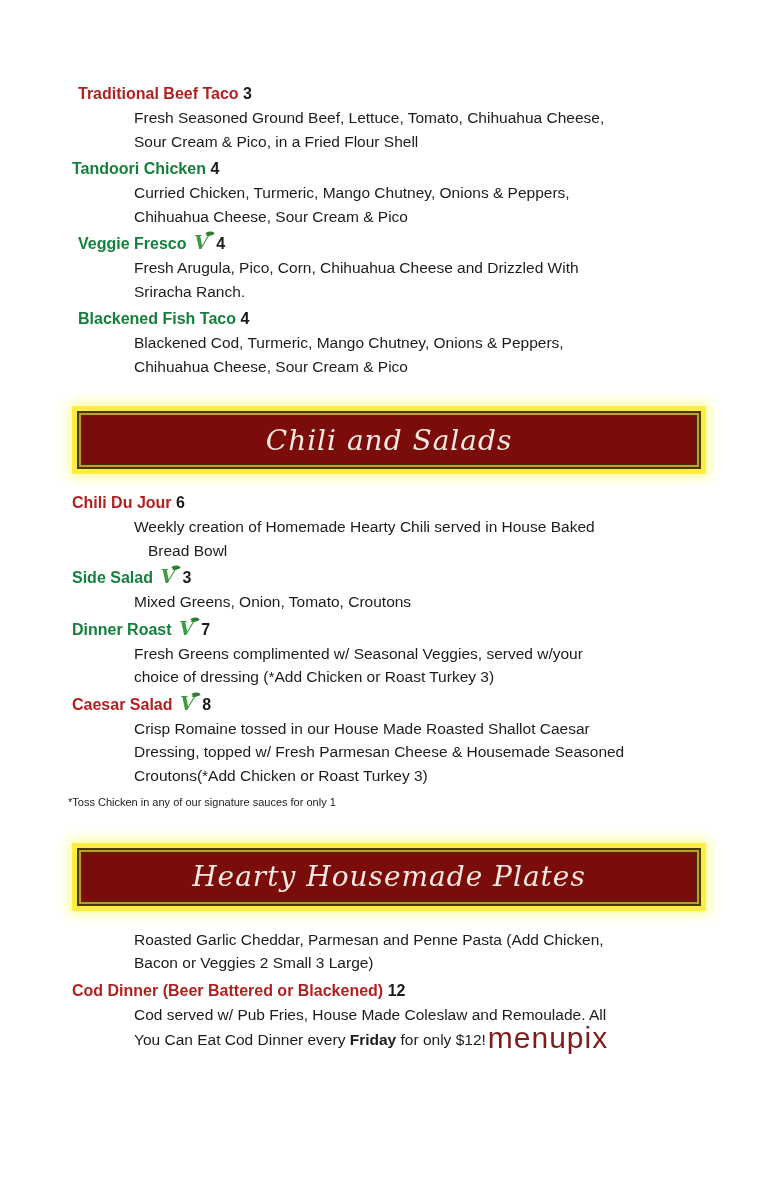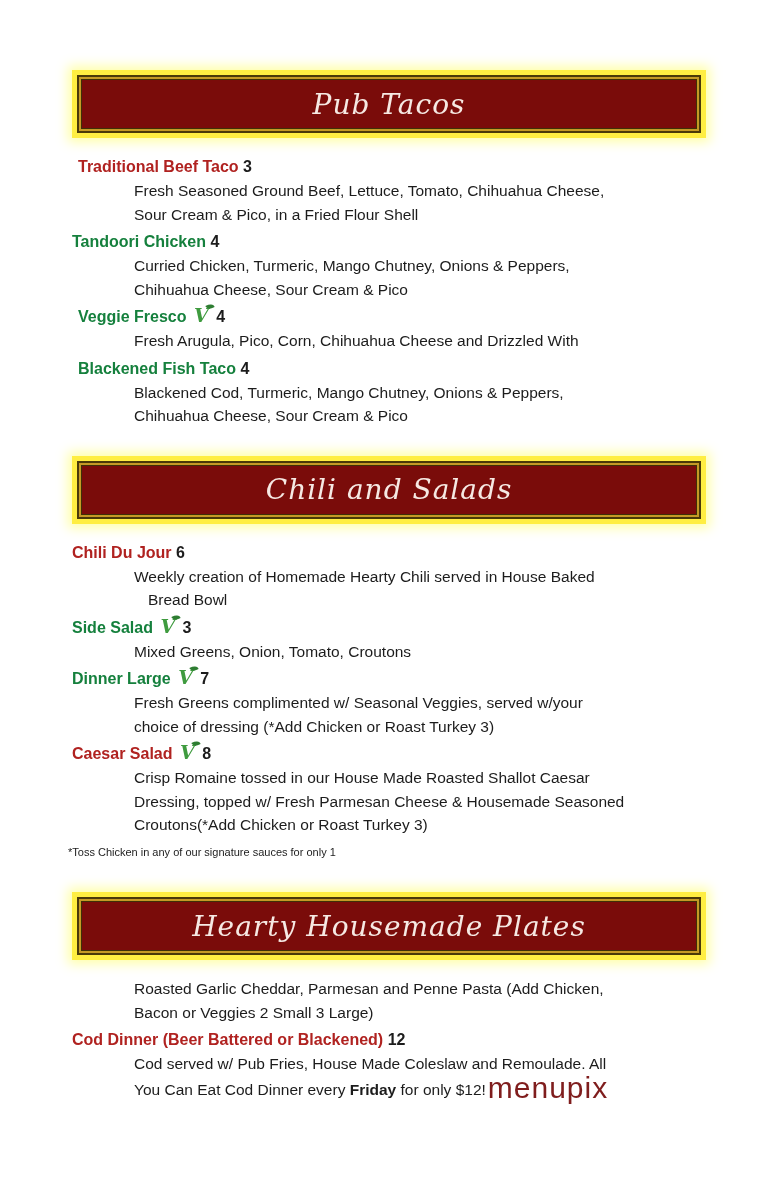--- a/index.html
+++ b/index.html
@@ -91,23 +91,20 @@
     letter-spacing:1px;
     margin-left:2px;
     vertical-align:-3px;
   }
 </style>
 </head>
 <body>
 
 <div class="menu-page">
 
-  <div class="banner">
-    <span class="banner-title">Pub Tacos</span>
-  </div>
 
   <div class="section">
 
     <div class="item">
       <div class="item-name-line ind">
         <span class="name-red">Traditional Beef Taco</span>
         <span class="price">3</span>
       </div>
       <div class="desc-line">Fresh Seasoned Ground Beef, Lettuce, Tomato, Chihuahua Cheese,</div>
       <div class="desc-line">Sour Cream &amp; Pico, in a Fried Flour Shell</div>
@@ -122,20 +119,21 @@
       <div class="desc-line">Chihuahua Cheese, Sour Cream &amp; Pico</div>
     </div>
 
     <div class="item">
       <div class="item-name-line ind">
         <span class="name-black">Veggie Fresco</span>
         <span class="veg-icon">V</span>
         <span class="price">4</span>
       </div>
       <div class="desc-line">Fresh Arugula, Pico, Corn, Chihuahua Cheese and Drizzled With</div>
+      <div class="desc-line">Sriracha Ranch.</div>
     </div>
 
     <div class="item">
       <div class="item-name-line ind">
         <span class="name-black">Blackened Fish Taco</span>
         <span class="price">4</span>
       </div>
       <div class="desc-line">Blackened Cod, Turmeric, Mango Chutney, Onions &amp; Peppers,</div>
       <div class="desc-line">Chihuahua Cheese, Sour Cream &amp; Pico</div>
     </div>
@@ -161,21 +159,21 @@
       <div class="item-name-line">
         <span class="name-black">Side Salad</span>
         <span class="veg-icon">V</span>
         <span class="price">3</span>
       </div>
       <div class="desc-line">Mixed Greens, Onion, Tomato, Croutons</div>
     </div>
 
     <div class="item">
       <div class="item-name-line">
-        <span class="name-black">Dinner Large</span>
+        <span class="name-black">Dinner Roast</span>
         <span class="veg-icon">V</span>
         <span class="price">7</span>
       </div>
       <div class="desc-line">Fresh Greens complimented w/ Seasonal Veggies, served w/your</div>
       <div class="desc-line">choice of dressing (*Add Chicken or Roast Turkey 3)</div>
     </div>
 
     <div class="item">
       <div class="item-name-line">
         <span class="name-red">Caesar Salad</span>

